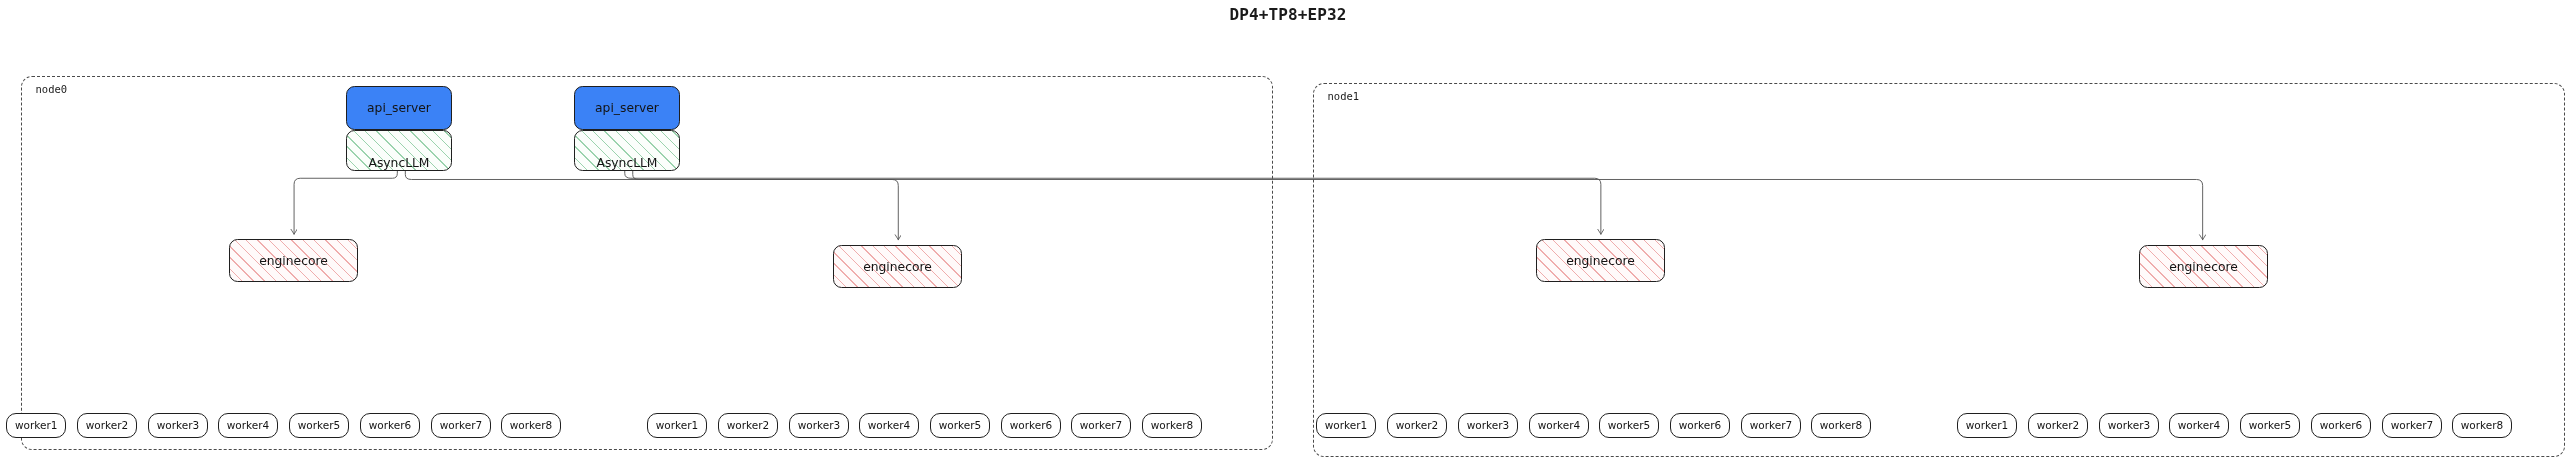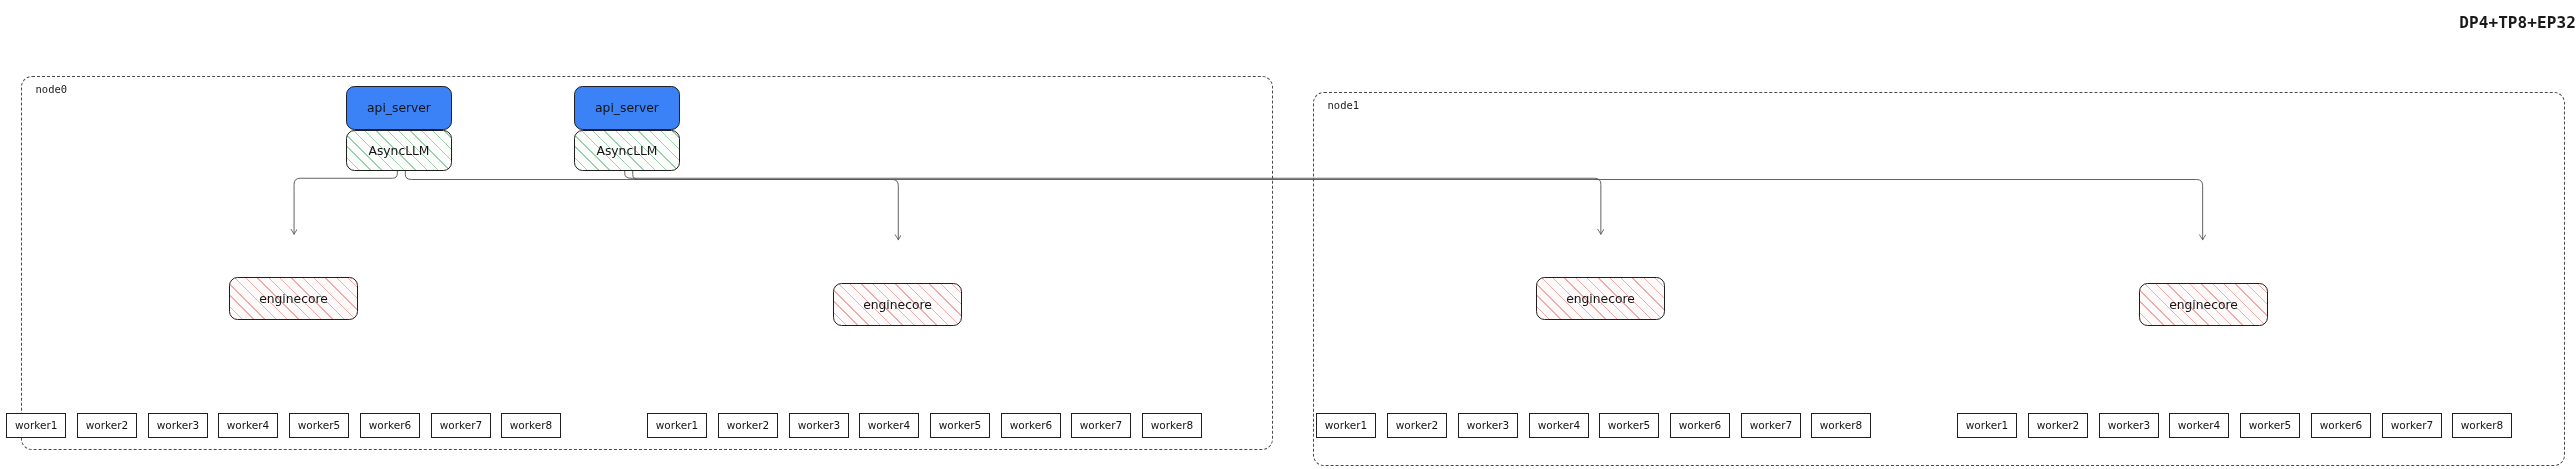--- a/index.html
+++ b/index.html
@@ -17,28 +17,27 @@
     background: #ffffff;
     overflow: hidden;
   }
 
   
   #diagram-title {
     position: absolute;
     left: 0;
     top: 4.9px;
     width: 2576px;
-    text-align: right;
+    text-align: center;
     font-family: "DejaVu Sans Mono", "Liberation Mono", monospace;
     font-size: 16px;
     font-weight: 600;
     color: #1a1a1a;
     letter-spacing: 0.1px;
     white-space: nowrap;
-    margin-top: 8px;
   }
 
   
   #edge-layer {
     position: absolute;
     left: 0;
     top: 0;
     width: 2576px;
     height: 469px;
     pointer-events: none;
@@ -88,41 +87,41 @@
     border: 1.6px solid #1f1f1f;
     border-radius: 8.6px;
     background-color: #fbfefb;
     background-image: repeating-linear-gradient(
       45deg,
       rgba(76, 175, 110, 0.55) 0px,
       rgba(76, 175, 110, 0.55) 1px,
       rgba(255, 255, 255, 0) 1px,
       rgba(255, 255, 255, 0) 8px
     );
+    align-items: flex-end;
   }
 
   
   .box-engine {
     border: 1.6px solid #1f1f1f;
     border-radius: 8.6px;
     background-color: #fffafa;
     background-image: repeating-linear-gradient(
       45deg,
       rgba(224, 96, 96, 0.50) 0px,
       rgba(224, 96, 96, 0.50) 1px,
       rgba(255, 255, 255, 0) 1px,
       rgba(255, 255, 255, 0) 8px
     );
-    margin-top: 38px;
   }
 
   
   .box-worker {
     border: 1.5px solid #1f1f1f;
-    border-radius: 0;
+    border-radius: 10px;
     background: #ffffff;
     font-size: 10.5px;
   }
 
   .gbox > span {
     pointer-events: none;
   }
 </style>
 </head>
 <body>
@@ -142,21 +141,21 @@
         <path d="M 658 278 L 658 284 Q 658 292 668 292 L 1450 292 Q 1460 292 1460 302 L 1460 390" fill="none" stroke="#555555" stroke-width="1.5" stroke-linecap="round" marker-end="url(#arrowhead)"></path>
         <path d="M 1015 278 L 1015 282 Q 1015 290 1025 290 L 2593 290 Q 2603 290 2603 300 L 2603 381" fill="none" stroke="#555555" stroke-width="1.5" stroke-linecap="round" marker-end="url(#arrowhead)"></path>
         <path d="M 1028 278 L 1028 284 Q 1028 292 1038 292 L 3572 292 Q 3582 292 3582 302 L 3582 390" fill="none" stroke="#555555" stroke-width="1.5" stroke-linecap="round" marker-end="url(#arrowhead)"></path>
       </g>
   </svg>
 
   <div id="clusters-layer">
       <div class="node-cluster" style="left: 21px; top: 76px; width: 1252px; height: 374px;">
         <div class="node-cluster-label">node0</div>
       </div>
-      <div class="node-cluster" style="left: 1313px; top: 92px; width: 1252px; height: 374px;">
+      <div class="node-cluster" style="left: 1313px; top: 83px; width: 1252px; height: 374px;">
         <div class="node-cluster-label">node1</div>
       </div>
     </div>
   <div id="boxes-layer">
       <div class="gbox box-api" style="left: 346px; top: 86px; width: 106px; height: 44px;">
         <span>api_server</span>
       </div>
       <div class="gbox box-api" style="left: 574px; top: 86px; width: 106px; height: 44px;">
         <span>api_server</span>
       </div>

